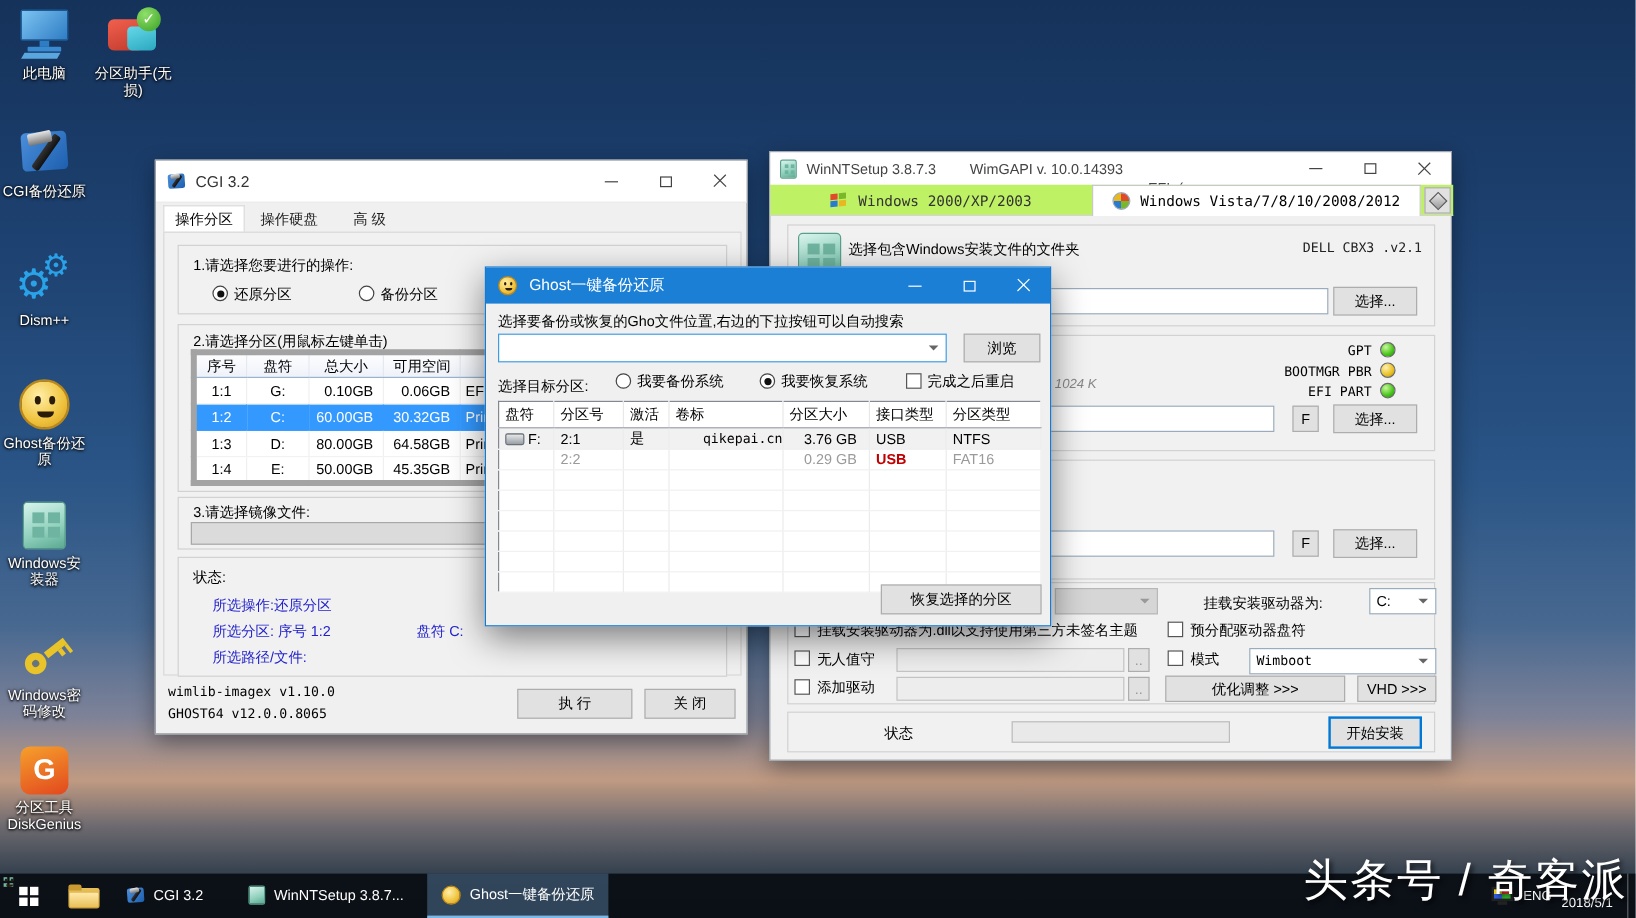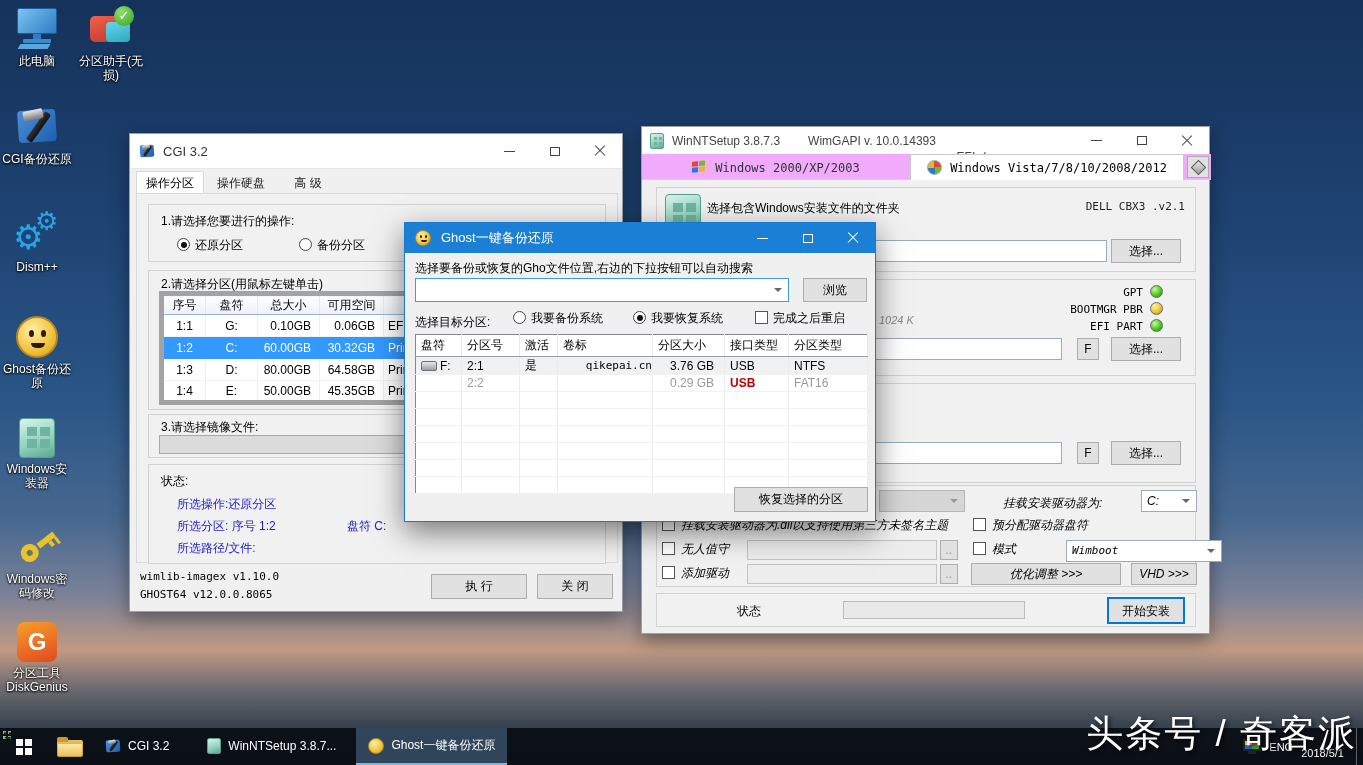--- a/index.html
+++ b/index.html
@@ -334,21 +334,21 @@
         </span>
       <span class="capbtn">
           <span class="gl-max"></span>
         </span>
       <span class="capbtn">
           <span class="gl-close"></span>
         </span>
     </span>
   </div>
 
-  <div class="abs" style="left:0; top:27px; width:569px; height:26px; background:#f0abfc; border-bottom:1px solid #d4d4d4;">
+  <div class="abs" style="left:0; top:27px; width:569px; height:26px; background:#bef264; border-bottom:1px solid #d4d4d4;">
     <span class="abs" style="left:0; top:2px; width:268px; height:24px; display:flex; align-items:center; justify-content:center; gap:8px; color:#333;">
       <span class="ico-xpflag">
           <i></i>
           <i></i>
           <i></i>
           <i></i>
         </span>
       <span style="font-family:'DejaVu Sans Mono',monospace; font-size:12px;">Windows 2000/XP/2003</span>
     </span>
     <span class="abs" style="left:268px; top:0; width:274px; height:26px; background:#fff; border:1px solid #c8c8c8; border-bottom:none; display:flex; align-items:center; justify-content:center; gap:8px;">
@@ -380,39 +380,39 @@
     <span class="btn" style="left:420px; top:58px; width:22px; height:22px; line-height:20px;">F</span>
     <span class="btn" style="left:454px; top:57px; width:70px; height:24px; line-height:22px;">选择...</span>
   </div>
 
   <div class="groupbox" style="left:14px; top:256px; width:540px; height:100px;">
     <span class="inp" style="left:5px; top:58px; width:400px; height:22px;"></span>
     <span class="btn" style="left:420px; top:58px; width:22px; height:22px; line-height:20px;">F</span>
     <span class="btn" style="left:454px; top:57px; width:70px; height:24px; line-height:22px;">选择...</span>
   </div>
 
-  <div class="groupbox" style="left:14px; top:358px; width:540px; height:102px;font-style:italic;">
+  <div class="groupbox" style="left:14px; top:358px; width:540px; height:102px;">
     <span class="dd dis" style="left:222px; top:4px; width:86px; height:22px;"></span>
     <span class="lbl" style="left:346px; top:9px;">挂载安装驱动器为:</span>
     <span class="dd" style="left:484px; top:4px; width:56px; height:22px;">
         <span class="val">C:</span>
       </span>
 
     <span class="cb" style="left:5px; top:32px;"></span>
     <span class="lbl" style="left:24px; top:31px;">挂载安装驱动器为.dll以支持使用第三方未签名主题</span>
     <span class="cb" style="left:316px; top:32px;"></span>
     <span class="lbl" style="left:335px; top:31px;">预分配驱动器盘符</span>
 
     <span class="cb" style="left:5px; top:56px;"></span>
     <span class="lbl" style="left:24px; top:55px;">无人值守</span>
     <span class="inp dis2" style="left:90px; top:54px; width:190px; height:20px;"></span>
     <span class="btn" style="left:283px; top:54px; width:18px; height:20px; line-height:18px; color:#999;">..</span>
     <span class="cb" style="left:316px; top:56px;"></span>
     <span class="lbl" style="left:335px; top:55px;">模式</span>
-    <span class="dd" style="left:384px; top:54px; width:156px; height:22px;margin-left:25px;">
+    <span class="dd" style="left:384px; top:54px; width:156px; height:22px;">
         <span class="val mono" style="font-size:11px;">Wimboot</span>
       </span>
 
     <span class="cb" style="left:5px; top:80px;"></span>
     <span class="lbl" style="left:24px; top:79px;">添加驱动</span>
     <span class="inp dis2" style="left:90px; top:78px; width:190px; height:20px;"></span>
     <span class="btn" style="left:283px; top:78px; width:18px; height:20px; line-height:18px; color:#999;">..</span>
     <span class="btn" style="left:314px; top:77px; width:150px; height:22px; line-height:20px;">优化调整 &gt;&gt;&gt;</span>
     <span class="btn" style="left:474px; top:77px; width:66px; height:22px; line-height:20px;">VHD &gt;&gt;&gt;</span>
   </div>

